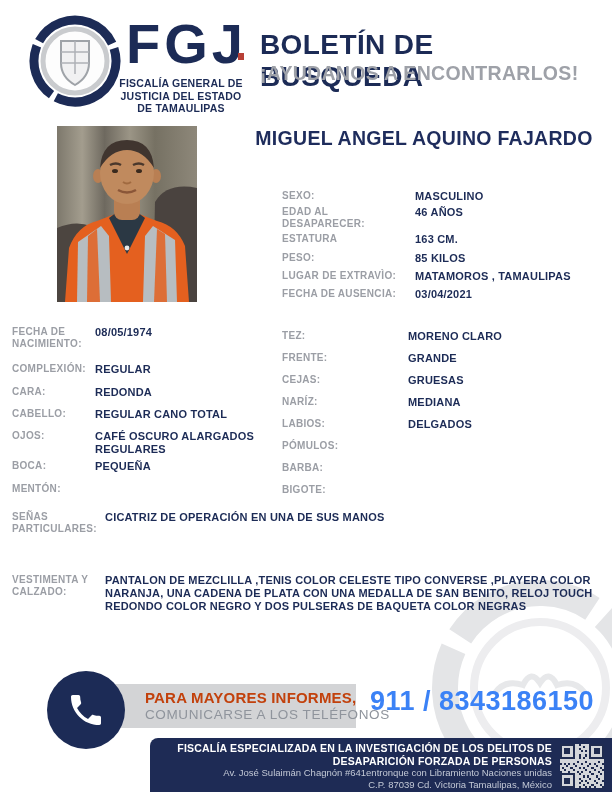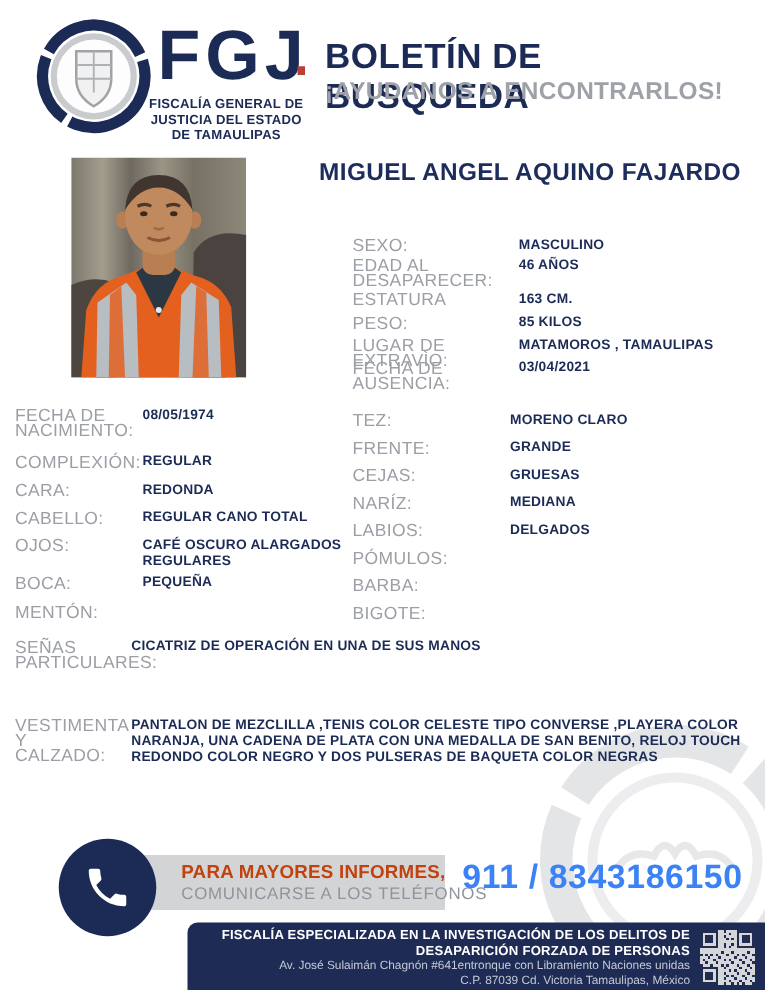--- a/index.html
+++ b/index.html
@@ -17,24 +17,24 @@
   #red-square{left:238px;top:53px;width:6px;height:7px;background:#b84036;}
 
   
   #photo{left:57px;top:126px;width:140px;height:176px;}
 
   
   #person-name{left:248px;top:126px;width:352px;text-align:center;font-size:19.5px;font-weight:bold;color:#1e2c5c;line-height:25px;letter-spacing:0.3px;}
 
   
   .frow{position:absolute;display:flex;align-items:flex-start;}
-  .flabel{font-size:14px;color:#9b9ea5;line-height:12px;white-space:pre-line;letter-spacing:0.3px;flex:none;}
+  .flabel{font-size:10px;color:#9b9ea5;line-height:12px;white-space:pre-line;letter-spacing:0.3px;flex:none;font-weight:bold;}
   .fvalue{font-size:11px;font-weight:bold;color:#1c2b56;line-height:13px;letter-spacing:0.2px;}
   .srow{left:282px;} .srow .flabel{width:133px;} .srow .fvalue{width:190px;}
-  .lrow{left:12px;gap:19px;}  .lrow .flabel{width:83px;}  .lrow .fvalue{width:172px;}
+  .lrow{left:12px;}  .lrow .flabel{width:83px;}  .lrow .fvalue{width:172px;}
   .rrow{left:282px;} .rrow .flabel{width:126px;} .rrow .fvalue{width:195px;}
   .drow{left:12px;}  .drow .flabel{width:93px;}  .drow .fvalue{width:497px;}
 
   
   #watermark{right:-58px;top:575px;width:260px;height:230px;opacity:1;}
 
   
   #info-band{left:76px;top:684px;width:280px;height:44px;background:#d3d4d6;}
   #phone-circle{left:47px;top:671px;width:78px;height:78px;border-radius:50%;background:#1c2b56;display:flex;align-items:center;justify-content:center;}
   #info-line1{left:145px;top:689px;font-size:15px;font-weight:bold;color:#c2410c;letter-spacing:0.2px;}

